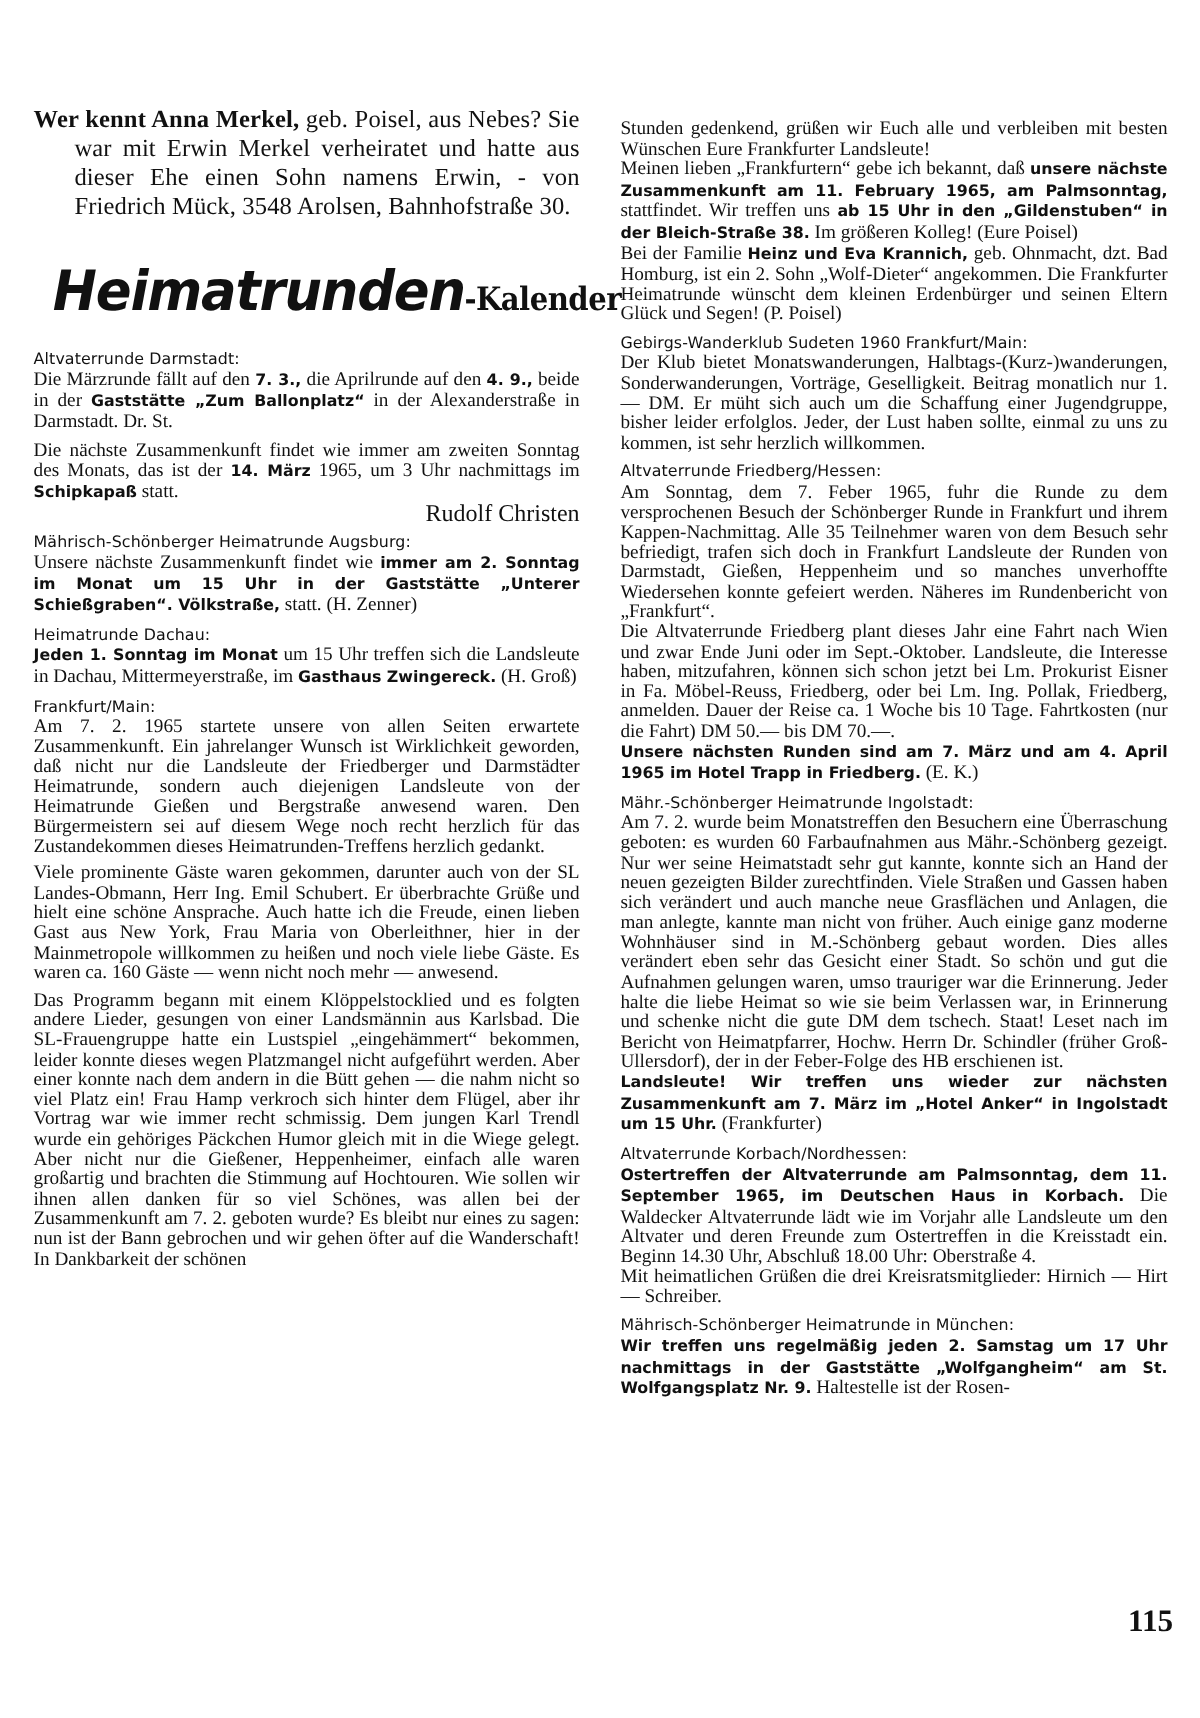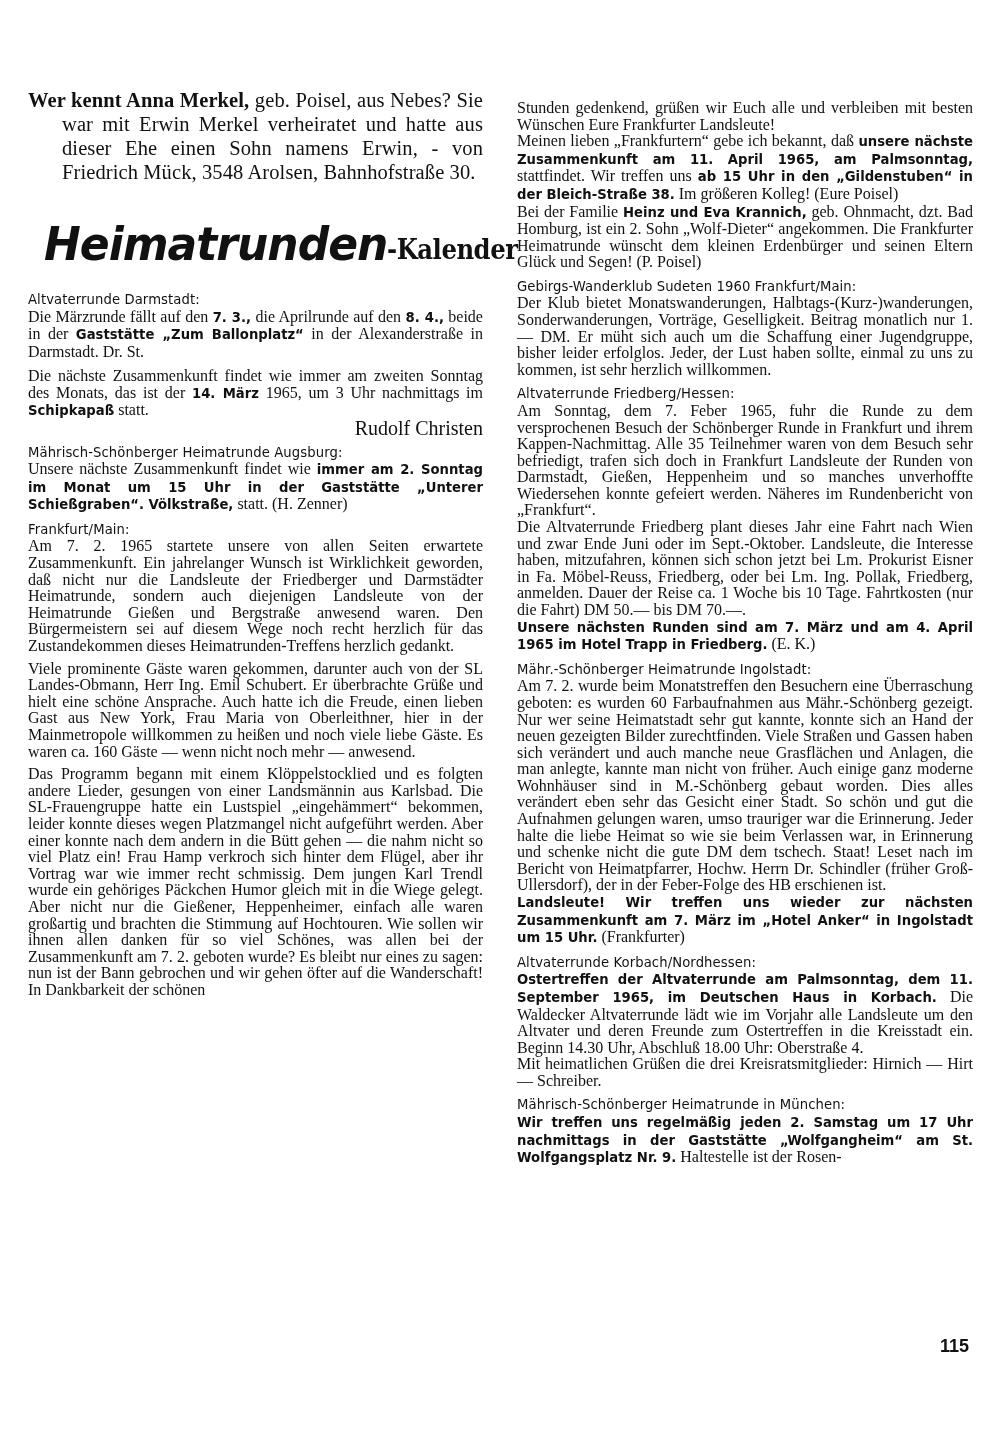--- a/index.html
+++ b/index.html
@@ -34,65 +34,69 @@
       line-height: 16.5px; letter-spacing: 0.1px;
     }
     .p {
       font-size: 16px; line-height: 16.6px; text-align: justify; margin: 0;
     }
     .p + .p { margin-top: 0; }
     .p.gap { margin-top: 6px; }
     .hl { font-family: "DejaVu Sans", sans-serif; font-weight: bold; font-size: 13.2px; }
     .sign { text-align: right; font-size: 20px; line-height: 16.6px; }
     .page-number {
-      position: absolute; left: 940px; top: 1336px; font-size: 18px; font-weight: bold;
-      font-family: Liberation Sans, sans-serif;
+      position: absolute; left: 940px; top: 1336px; font-size: 26px; font-weight: bold;
+      font-family: Liberation Serif, serif;
     }
   </style>
 </head>
 <body>
 
 <div class="col col-left">
 
 
   <p class="big-entry"><b>Wer kennt Anna Merkel,</b><span> geb. Poisel, aus Nebes? Sie war mit Erwin Merkel verheiratet und hatte aus dieser Ehe einen Sohn namens Erwin, - von Friedrich Mück, 3548 Arolsen, Bahnhofstraße 30.</span></p>
 
   <div class="heading">
     <span class="script">Heimatrunden</span><span class="plain">-Kalender</span>
   </div>
 
   <div class="sec">
     <div class="sec-title">Altvaterrunde Darmstadt:</div>
-    <p class="p"><span>Die Märzrunde fällt auf den </span><span class="hl">7. 3.,</span><span> die Aprilrunde auf den </span><span class="hl">8. 4.,</span><span> beide in der </span><span class="hl">Gaststätte „Zum Ballonplatz“</span><span> in der Alexanderstraße in Darmstadt. Dr. St.</span></p>
+    <p class="p"><span>Die Märzrunde fällt auf den </span><span class="hl">7. 3.,</span><span> die Aprilrunde auf den </span><span class="hl">4. 9.,</span><span> beide in der </span><span class="hl">Gaststätte „Zum Ballonplatz“</span><span> in der Alexanderstraße in Darmstadt. Dr. St.</span></p>
   </div>
 
   <div class="sec">
     <p class="p"><span>Die nächste Zusammenkunft findet wie immer am zweiten Sonntag des Monats, das ist der </span><span class="hl">14. März</span><span> 1965, um 3 Uhr nachmittags im </span><span class="hl">Schipkapaß</span><span> statt.</span></p>
     <div class="sign">Rudolf Christen</div>
   </div>
 
   <div class="sec">
     <div class="sec-title">Mährisch-Schönberger Heimatrunde Augsburg:</div>
     <p class="p"><span>Unsere nächste Zusammenkunft findet wie </span><span class="hl">immer am 2. Sonntag im Monat um 15 Uhr in der Gaststätte „Unterer Schießgraben“. Völkstraße,</span><span> statt. (H. Zenner)</span></p>
   </div>
 
+  <div class="sec">
+    <div class="sec-title">Heimatrunde Dachau:</div>
+    <p class="p"><span class="hl">Jeden 1. Sonntag im Monat</span><span> um 15 Uhr treffen sich die Landsleute in Dachau, Mittermeyerstraße, im </span><span class="hl">Gasthaus Zwingereck.</span><span> (H. Groß)</span></p>
+  </div>
 
   <div class="sec">
     <div class="sec-title">Frankfurt/Main:</div>
     <p class="p">Am 7. 2. 1965 startete unsere von allen Seiten erwartete Zusammenkunft. Ein jahrelanger Wunsch ist Wirklichkeit geworden, daß nicht nur die Landsleute der Friedberger und Darmstädter Heimatrunde, sondern auch diejenigen Landsleute von der Heimatrunde Gießen und Bergstraße anwesend waren. Den Bürgermeistern sei auf diesem Wege noch recht herzlich für das Zustandekommen dieses Heimatrunden-Treffens herzlich gedankt.</p>
     <p class="p gap">Viele prominente Gäste waren gekommen, darunter auch von der SL Landes-Obmann, Herr Ing. Emil Schubert. Er überbrachte Grüße und hielt eine schöne Ansprache. Auch hatte ich die Freude, einen lieben Gast aus New York, Frau Maria von Oberleithner, hier in der Mainmetropole willkommen zu heißen und noch viele liebe Gäste. Es waren ca. 160 Gäste — wenn nicht noch mehr — anwesend.</p>
     <p class="p gap">Das Programm begann mit einem Klöppelstocklied und es folgten andere Lieder, gesungen von einer Landsmännin aus Karlsbad. Die SL-Frauengruppe hatte ein Lustspiel „eingehämmert“ bekommen, leider konnte dieses wegen Platzmangel nicht aufgeführt werden. Aber einer konnte nach dem andern in die Bütt gehen — die nahm nicht so viel Platz ein! Frau Hamp verkroch sich hinter dem Flügel, aber ihr Vortrag war wie immer recht schmissig. Dem jungen Karl Trendl wurde ein gehöriges Päckchen Humor gleich mit in die Wiege gelegt. Aber nicht nur die Gießener, Heppenheimer, einfach alle waren großartig und brachten die Stimmung auf Hochtouren. Wie sollen wir ihnen allen danken für so viel Schönes, was allen bei der Zusammenkunft am 7. 2. geboten wurde? Es bleibt nur eines zu sagen: nun ist der Bann gebrochen und wir gehen öfter auf die Wanderschaft! In Dankbarkeit der schönen</p>
   </div>
 </div>
 
 <div class="col col-right">
 
   <div class="sec">
     <p class="p">Stunden gedenkend, grüßen wir Euch alle und verbleiben mit besten Wünschen Eure Frankfurter Landsleute!</p>
-    <p class="p"><span>Meinen lieben „Frankfurtern“ gebe ich bekannt, daß </span><span class="hl">unsere nächste Zusammenkunft am 11. April 1965, am Palmsonntag,</span><span> stattfindet. Wir treffen uns </span><span class="hl">ab 15 Uhr in den „Gildenstuben“ in der Bleich-Straße 38.</span><span> Im größeren Kolleg! (Eure Poisel)</span></p>
+    <p class="p"><span>Meinen lieben „Frankfurtern“ gebe ich bekannt, daß </span><span class="hl">unsere nächste Zusammenkunft am 11. February 1965, am Palmsonntag,</span><span> stattfindet. Wir treffen uns </span><span class="hl">ab 15 Uhr in den „Gildenstuben“ in der Bleich-Straße 38.</span><span> Im größeren Kolleg! (Eure Poisel)</span></p>
     <p class="p"><span>Bei der Familie </span><span class="hl">Heinz und Eva Krannich,</span><span> geb. Ohnmacht, dzt. Bad Homburg, ist ein 2. Sohn „Wolf-Dieter“ angekommen. Die Frankfurter Heimatrunde wünscht dem kleinen Erdenbürger und seinen Eltern Glück und Segen! (P. Poisel)</span></p>
   </div>
 
   <div class="sec">
     <div class="sec-title">Gebirgs-Wanderklub Sudeten 1960 Frankfurt/Main:</div>
     <p class="p">Der Klub bietet Monatswanderungen, Halbtags-(Kurz-)wanderungen, Sonderwanderungen, Vorträge, Geselligkeit. Beitrag monatlich nur 1.— DM. Er müht sich auch um die Schaffung einer Jugendgruppe, bisher leider erfolglos. Jeder, der Lust haben sollte, einmal zu uns zu kommen, ist sehr herzlich willkommen.</p>
   </div>
 
   <div class="sec">
     <div class="sec-title">Altvaterrunde Friedberg/Hessen:</div>

